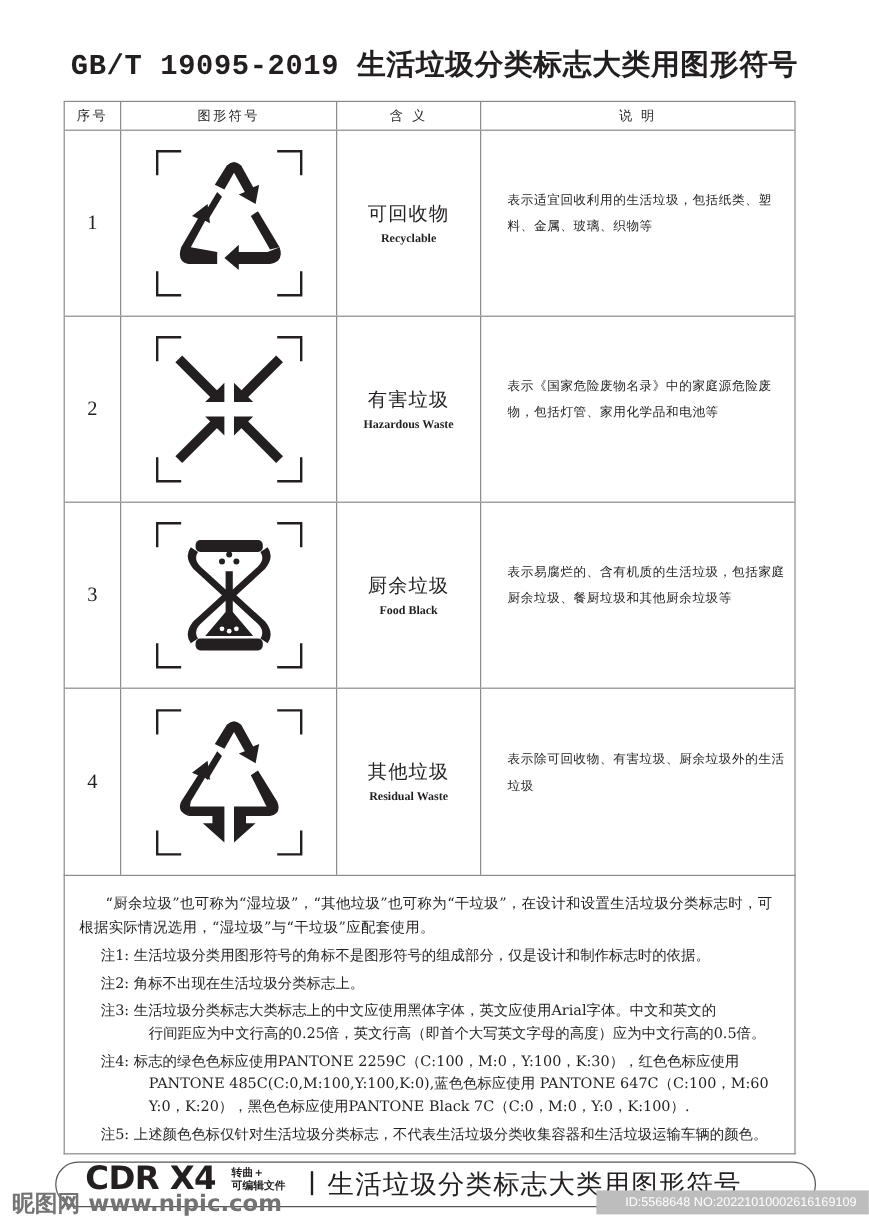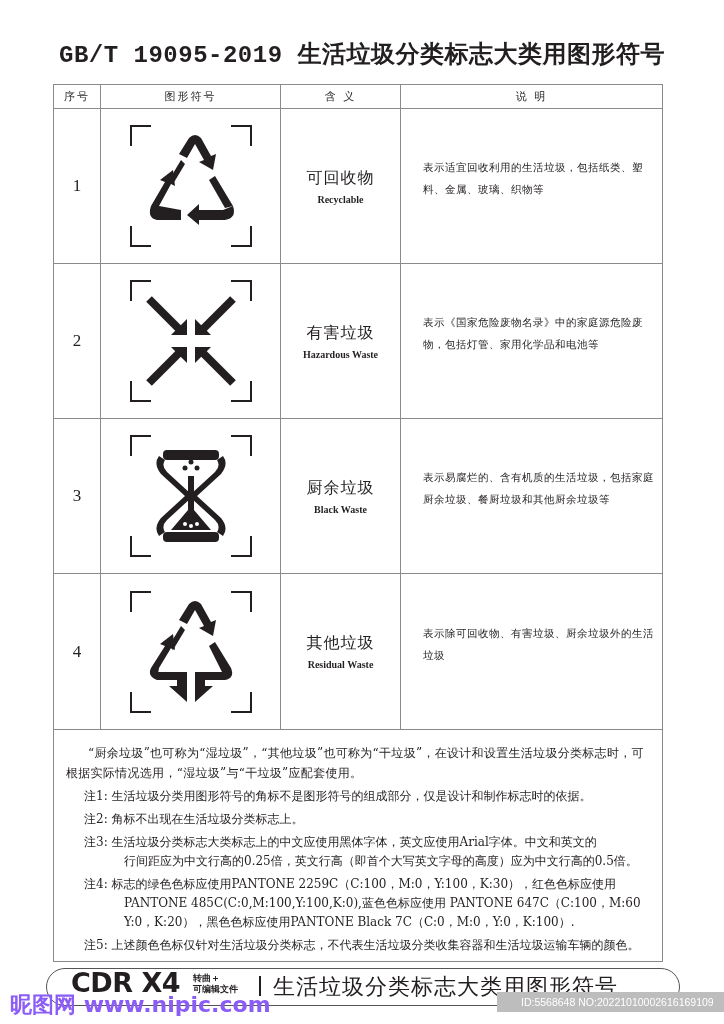--- a/index.html
+++ b/index.html
@@ -43,24 +43,24 @@
   .note { padding-left:30px; margin-top:4px !important; }
   .note .cont { display:block; padding-left:40px; }
   .footer {
     position:absolute; left:46px; top:968px; width:634px; height:38px;
     border:1px solid #555; border-radius:20px; box-sizing:border-box;
   }
   .cdr {
     position:absolute; left:24px; top:-2px; font-family:"DejaVu Sans", "Liberation Sans", sans-serif;
     font-weight:bold; font-size:27px; color:#231f20; letter-spacing:-0.5px;
   }
-  .tag { position:absolute; left:146px; top:4px; font-family:Liberation Serif, serif; font-size:9px; line-height:11px; font-weight:bold; }
+  .tag { position:absolute; left:146px; top:4px; font-family:Liberation Mono, monospace; font-size:9px; line-height:11px; font-weight:bold; }
   .sep { position:absolute; left:212px; top:7px; width:2px; height:20px; background:#231f20; }
   .footer-title { position:absolute; left:226px; top:3px; font-family:"DejaVu Sans", sans-serif; font-size:22px; letter-spacing:1px; }
-  .wm-left { position:absolute; left:10px; top:990px; font-family:"DejaVu Sans", sans-serif; font-size:22px; color:#8b5cf6; font-weight:bold; letter-spacing:0; }
+  .wm-left { position:absolute; left:10px; top:990px; font-family:"DejaVu Sans", sans-serif; font-size:19px; color:#737373; font-weight:bold; letter-spacing:0; }
   .wm-right { position:absolute; left:497px; top:992px; width:227px; height:20px; background:#bdbdbd; color:#ffffff; font-family:"Liberation Sans", sans-serif; font-size:10.5px; line-height:20px; padding-left:24px; box-sizing:border-box; }
 </style>
 </head>
 <body>
 
 <div class="title">GB/T 19095-2019 生活垃圾分类标志大类用图形符号</div>
 
 <div class="table">
   <div class="row header">
     <div class="cell c1">
@@ -169,21 +169,21 @@
           <circle cx="62" cy="28" r="2.5"></circle>
             <circle cx="56" cy="34" r="2.5"></circle>
             <circle cx="68" cy="34" r="2.5"></circle>
           <circle cx="58" cy="82" r="2.5"></circle>
             <circle cx="66" cy="82" r="2.5"></circle>
         </g>
       </svg>
     </div>
     <div class="cell c3 meaning">
       <span class="zh">厨余垃圾</span>
-      <span class="en">Black Waste</span>
+      <span class="en">Food Black</span>
     </div>
     <div class="cell c4">
         <span class="desc">表示易腐烂的、含有机质的生活垃圾，包括家庭厨余垃圾、餐厨垃圾和其他厨余垃圾等</span>
       </div>
   </div>
 
   <div class="row data" style="top:489px">
     <div class="cell c1">
         <span class="num">4</span>
       </div>

